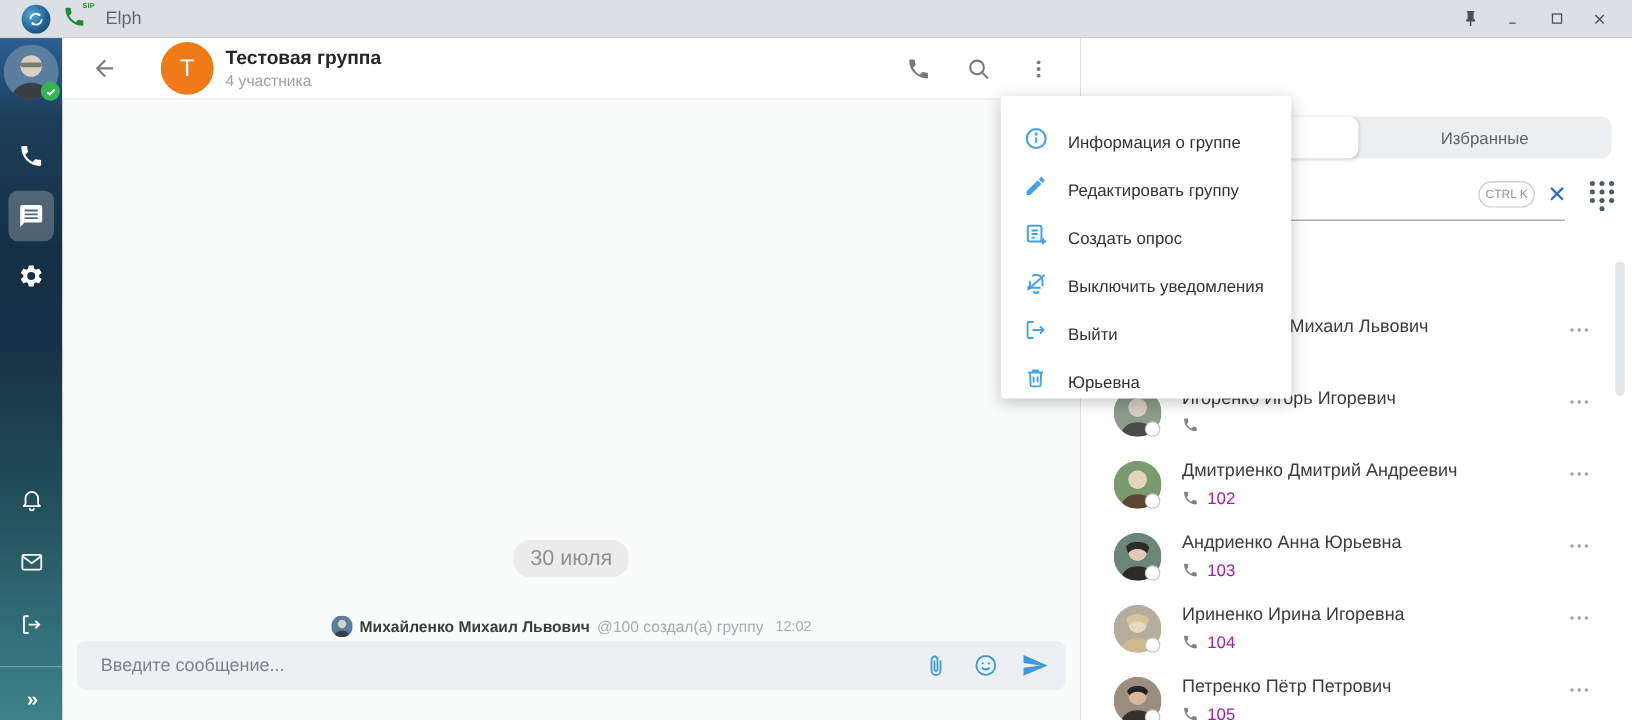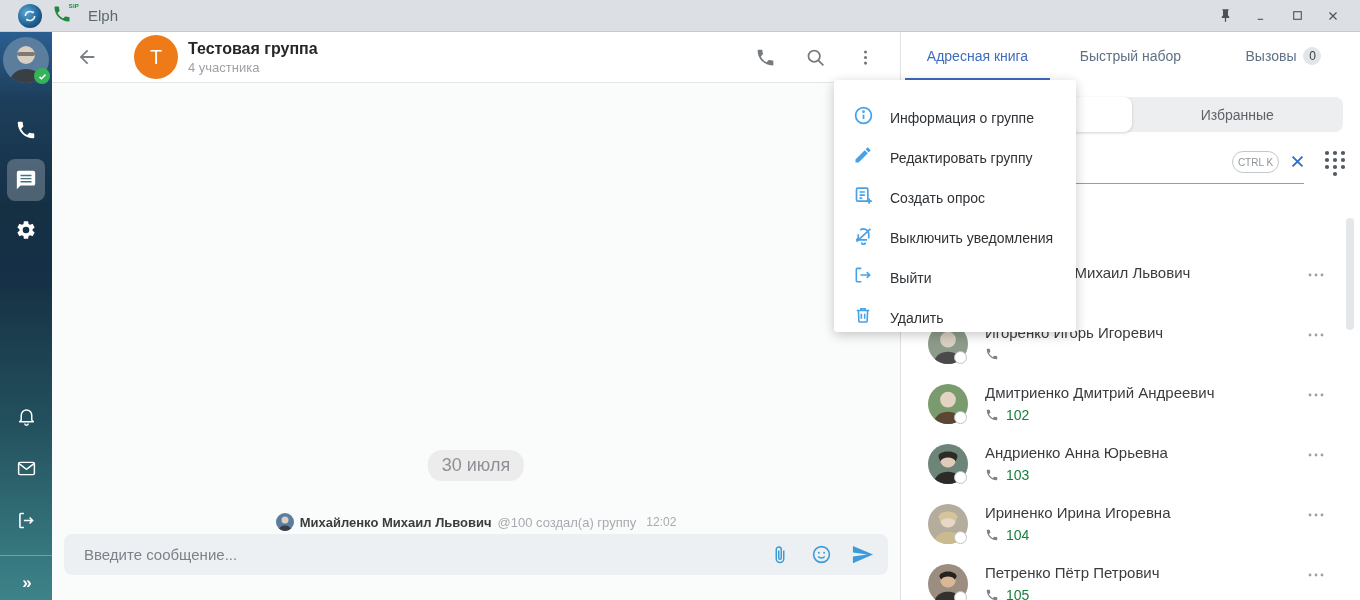--- a/index.html
+++ b/index.html
@@ -105,21 +105,21 @@
     display:flex; align-items:center; justify-content:center; }
 
   .contacts { position:absolute; left:0; top:178px; width:459px; height:390px; }
   .c-row { position:absolute; left:0; width:459px; height:60px; }
   .c-ava { position:absolute; left:27px; top:2px; width:40px; height:40px; }
   .c-ava .ph { width:40px; height:40px; border-radius:50%; overflow:hidden; display:block; }
   .c-status { position:absolute; left:26px; top:27px; width:13px; height:13px; border-radius:50%;
     background:#fff; border:1.5px solid #bfc3c7; }
   .c-name { position:absolute; left:84px; top:2px; font-size:15px; color:#393c3f; white-space:nowrap; }
   .c-phone { position:absolute; left:84px; top:25px; display:flex; align-items:center; gap:7px;
-    font-size:14px; color:#15803d; }
+    font-size:14px; color:#a21caf; }
   .c-more { position:absolute; right:32px; top:5px; width:24px; height:16px; color:#9aa0a6;
     display:flex; align-items:center; justify-content:center; }
 
   .scrollbar { position:absolute; left:445px; top:186px; width:8px; height:112px; background:#e4e7ea; border-radius:4px; }
 
   
   .menu { position:absolute; left:834px; top:80px; width:242px; height:252px; background:#fff;
     box-shadow:0 3px 12px rgba(0,0,0,.22); border-radius:3px; padding:6px 0; z-index:50; }
   .menu-item { height:40px; display:flex; align-items:flex-end; }
   .mi-icon { width:22px; height:22px; margin-left:18px; color:#47a1e6; display:flex; align-items:center; justify-content:center; }
@@ -339,32 +339,20 @@
             <path d="M8.5 5h12v2h-12zM8.5 11h12v2h-12zM8.5 17h12v2h-12z"></path>
           </svg>
         </div>
       </div>
     </div>
   </div>
 
   <div class="vdivider"></div>
 
   <div class="panel">
-    <div class="tabs">
-      <div class="tab active">
-        <span>Адресная книга</span>
-      </div>
-      <div class="tab">
-        <span>Быстрый набор</span>
-      </div>
-      <div class="tab">
-        <span>Вызовы</span>
-        <span class="tab-badge">0</span>
-      </div>
-    </div>
 
     <div class="segmented">
       <div class="segment active">
         <span></span>
       </div>
       <div class="segment">
         <span>Избранные</span>
       </div>
     </div>
 
@@ -614,17 +602,17 @@
       <span class="mi-label">Выйти</span>
     </div>
     <div class="menu-item">
       <span class="mi-icon">
         <svg width="20" height="20" viewBox="0 0 24 24" fill="none" stroke="#47a1e6" stroke-width="1.9">
           <path d="M4.5 6.5h15M9.5 6.5v-2h5v2"></path>
           <path d="M6.5 6.5 7 19a1.5 1.5 0 0 0 1.5 1.4h7A1.5 1.5 0 0 0 17 19l.5-12.5"></path>
           <path d="M10 10.5v6M14 10.5v6"></path>
         </svg>
       </span>
-      <span class="mi-label">Удалить</span>
+      <span class="mi-label">Юрьевна</span>
     </div>
   </div>
 
 </div>
 
 </body></html>

